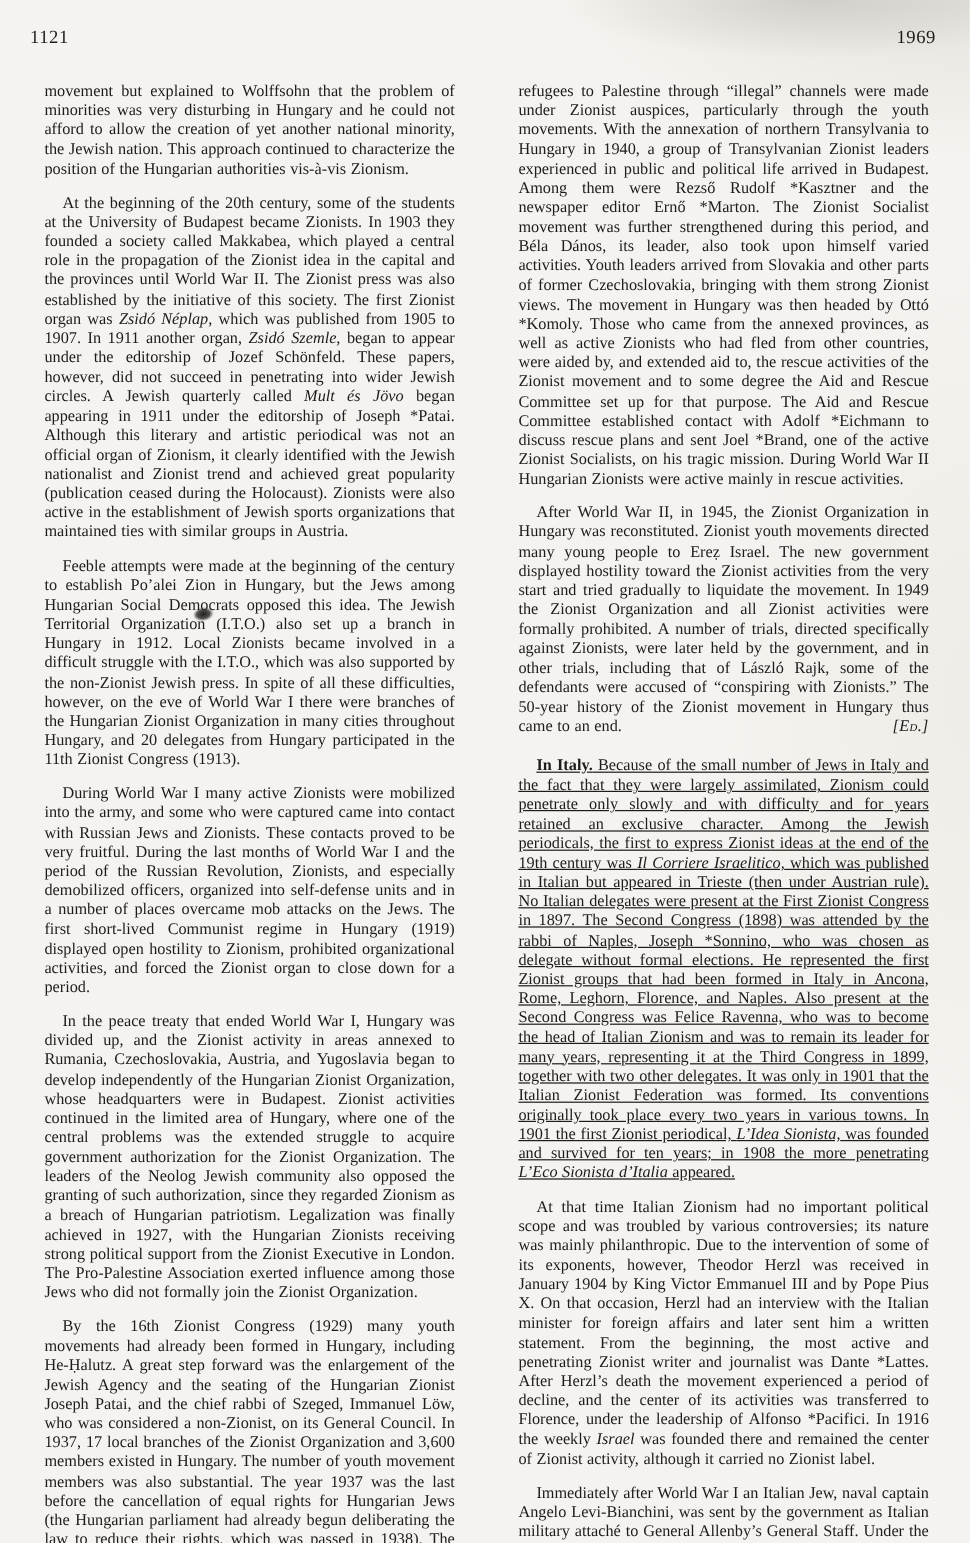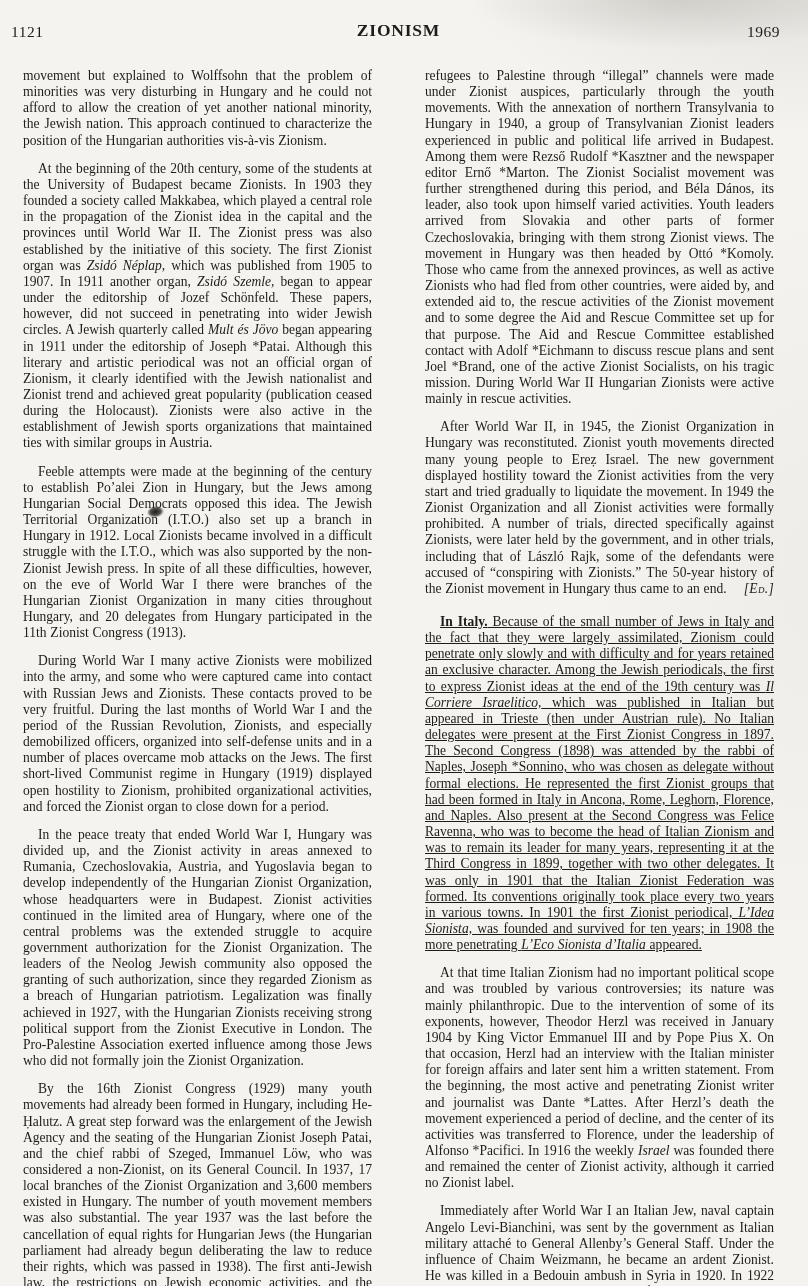--- a/index.html
+++ b/index.html
@@ -13,21 +13,21 @@
       radial-gradient(ellipse 300px 500px at 101% 45%, rgba(180,178,170,0.10), transparent 75%),
       #f4f3ef;
     font-family: "Liberation Serif", "DejaVu Serif", serif;
     color: #1d1c1a;
   }
   .page {
     position: relative;
     box-sizing: border-box;
     width: 808px;
     height: 1286px;
-    padding: 20px 22px 0 11px;
+    padding: 20px 22px 0 25px;
   }
   .running-head {
     position: relative;
     height: 24px;
   }
   .page-num {
     font-size: 15.5px;
     letter-spacing: 0.5px;
   }
   .page-num.left { position: absolute; left: 0; top: 3px; }
@@ -77,21 +77,20 @@
     pointer-events: none;
   }
 </style>
 </head>
 <body>
 
 <div class="page">
 
   <div class="running-head">
     <span class="page-num left">1121</span>
-    <span class="head-title">ZIONISM</span>
     <span class="page-num right">1969</span>
   </div>
 
   <div class="columns">
     <div class="col">
       <div class="smudge"></div>
     <p><span>movement but explained to Wolffsohn that the problem of minorities was very disturbing in Hungary and he could not afford to allow the creation of yet another national minority, the Jewish nation. This approach continued to characterize the position of the Hungarian authorities vis-à-vis Zionism.</span></p>
         <p class="indent"><span>At the beginning of the 20th century, some of the students at the University of Budapest became Zionists. In 1903 they founded a society called Makkabea, which played a central role in the propagation of the Zionist idea in the capital and the provinces until World War II. The Zionist press was also established by the initiative of this society. The first Zionist organ was </span><i>Zsidó Néplap,</i><span> which was published from 1905 to 1907. In 1911 another organ, </span><i>Zsidó Szemle,</i><span> began to appear under the editorship of Jozef Schönfeld. These papers, however, did not succeed in penetrating into wider Jewish circles. A Jewish quarterly called </span><i>Mult és Jövo</i><span> began appearing in 1911 under the editorship of Joseph *Patai. Although this literary and artistic periodical was not an official organ of Zionism, it clearly identified with the Jewish nationalist and Zionist trend and achieved great popularity (publication ceased during the Holocaust). Zionists were also active in the establishment of Jewish sports organizations that maintained ties with similar groups in Austria.</span></p>
         <p class="indent"><span>Feeble attempts were made at the beginning of the century to establish Po’alei Zion in Hungary, but the Jews among Hungarian Social Democrats opposed this idea. The Jewish Territorial Organization (I.T.O.) also set up a branch in Hungary in 1912. Local Zionists became involved in a difficult struggle with the I.T.O., which was also supported by the non-Zionist Jewish press. In spite of all these difficulties, however, on the eve of World War I there were branches of the Hungarian Zionist Organization in many cities throughout Hungary, and 20 delegates from Hungary participated in the 11th Zionist Congress (1913).</span></p>
         <p class="indent"><span>During World War I many active Zionists were mobilized into the army, and some who were captured came into contact with Russian Jews and Zionists. These contacts proved to be very fruitful. During the last months of World War I and the period of the Russian Revolution, Zionists, and especially demobilized officers, organized into self-defense units and in a number of places overcame mob attacks on the Jews. The first short-lived Communist regime in Hungary (1919) displayed open hostility to Zionism, prohibited organizational activities, and forced the Zionist organ to close down for a period.</span></p>

